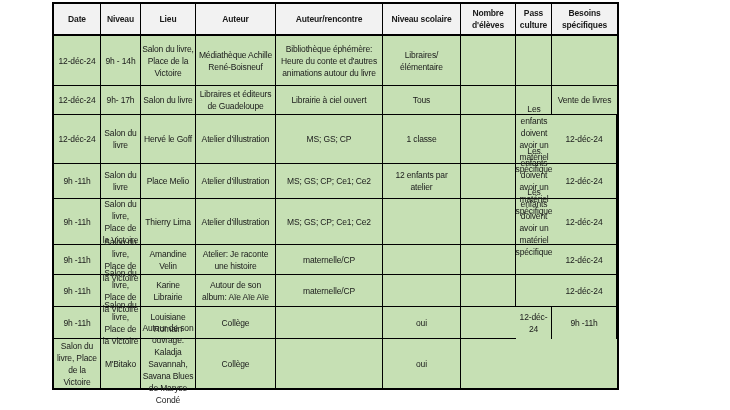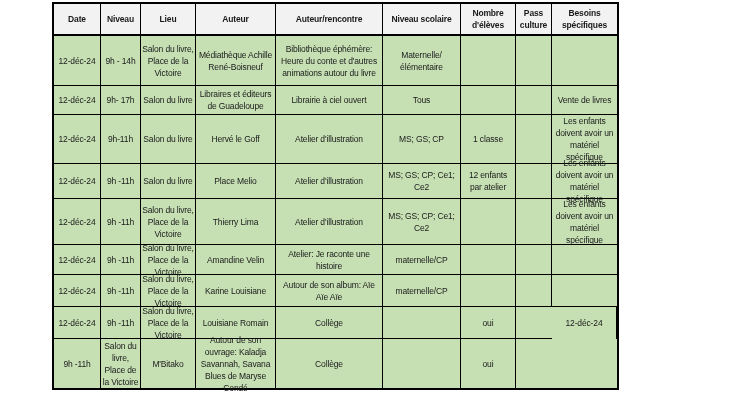--- a/index.html
+++ b/index.html
@@ -90,21 +90,21 @@
     <div class="cell">
       <span class="txt">Salon du livre, Place de la Victoire</span>
     </div>
     <div class="cell">
       <span class="txt">Médiathèque Achille René-Boisneuf</span>
     </div>
     <div class="cell">
       <span class="txt">Bibliothèque éphémère: Heure du conte et d'autres animations autour du livre</span>
     </div>
     <div class="cell">
-      <span class="txt">Maternelle/ élémentaire</span>
+      <span class="txt">Libraires/ élémentaire</span>
     </div>
     <div class="cell">
       <span class="txt"></span>
     </div>
     <div class="cell">
       <span class="txt"></span>
     </div>
     <div class="cell last-col">
       <span class="txt"></span>
     </div>
@@ -132,23 +132,20 @@
     <div class="cell">
       <span class="txt"></span>
     </div>
     <div class="cell last-col">
       <span class="txt">Vente de livres</span>
     </div>
     <div class="cell">
       <span class="txt">12-déc-24</span>
     </div>
     <div class="cell">
-      <span class="txt">9h-11h</span>
-    </div>
-    <div class="cell">
       <span class="txt">Salon du livre</span>
     </div>
     <div class="cell">
       <span class="txt">Hervé le Goff</span>
     </div>
     <div class="cell">
       <span class="txt">Atelier d'illustration</span>
     </div>
     <div class="cell">
       <span class="txt">MS; GS; CP</span>
@@ -246,21 +243,21 @@
     <div class="cell">
       <span class="txt">12-déc-24</span>
     </div>
     <div class="cell">
       <span class="txt">9h -11h</span>
     </div>
     <div class="cell">
       <span class="txt">Salon du livre, Place de la Victoire</span>
     </div>
     <div class="cell">
-      <span class="txt">Karine Louisiane</span>
+      <span class="txt">Karine Librairie</span>
     </div>
     <div class="cell">
       <span class="txt">Autour de son album: Aïe Aïe Aïe</span>
     </div>
     <div class="cell">
       <span class="txt">maternelle/CP</span>
     </div>
     <div class="cell">
       <span class="txt"></span>
     </div>

